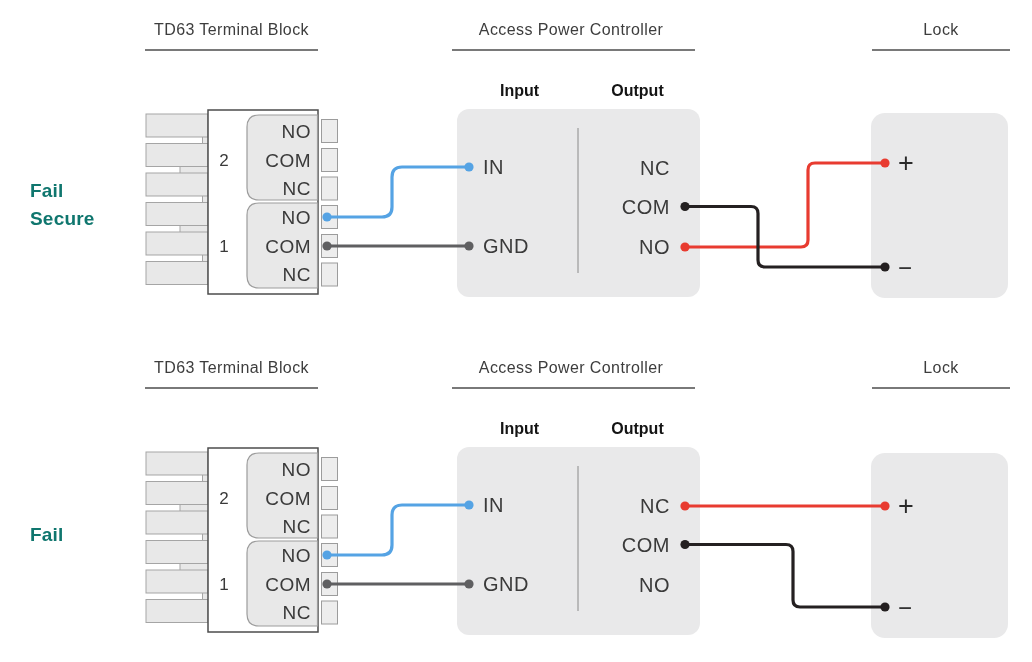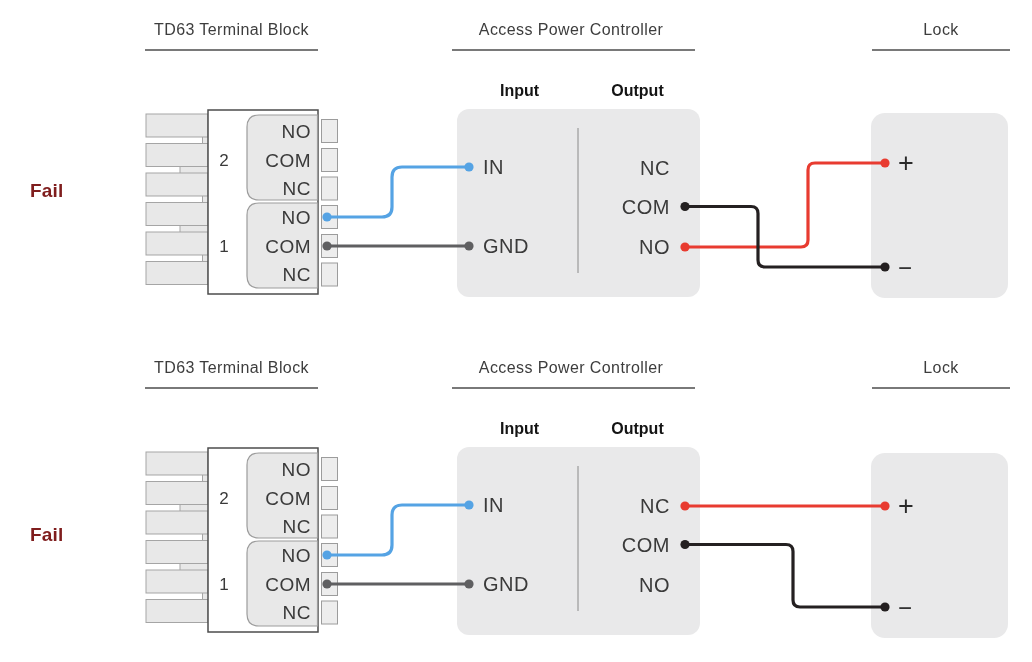--- a/index.html
+++ b/index.html
@@ -1,28 +1,29 @@
 <!DOCTYPE html>
 <html><head>
 <meta charset="utf-8">
 <style>
   html,body{margin:0;padding:0;background:#ffffff;}
   .canvas{position:relative;width:1032px;height:662px;background:#ffffff;overflow:hidden;
           font-family:"Liberation Sans",sans-serif;}
   svg{position:absolute;left:0;top:0;}
   .fail-label{position:absolute;left:30px;width:120px;font-weight:bold;font-size:19px;
-              line-height:28px;color:#7f1d1d;letter-spacing:.2px;}
+              line-height:28px;color:#0f766e;letter-spacing:.2px;}
   text{font-family:"Liberation Sans",sans-serif;}
 </style>
 </head>
 <body>
 
 <div class="canvas">
   <div class="fail-label" style="top:177px">
     <div>Fail</div>
+    <div>Secure</div>
   </div>
   <div class="fail-label" style="top:521px">
     <div>Fail</div>
   </div>
   <svg id="diagram" width="1032" height="662" viewBox="0 0 1032 662">
       <g>
         <text font-family="Liberation Sans, sans-serif" x="231.5" y="35" text-anchor="middle" font-size="16" fill="#3d3d3d" letter-spacing="0.4">TD63 Terminal Block</text>
         <line x1="145" y1="50" x2="318" y2="50" stroke="#4c4c4c" stroke-width="1.3"></line>
         <text font-family="Liberation Sans, sans-serif" x="571" y="35" text-anchor="middle" font-size="16" fill="#3d3d3d" letter-spacing="0.4">Access Power Controller</text>
         <line x1="452" y1="50" x2="695" y2="50" stroke="#4c4c4c" stroke-width="1.3"></line>

